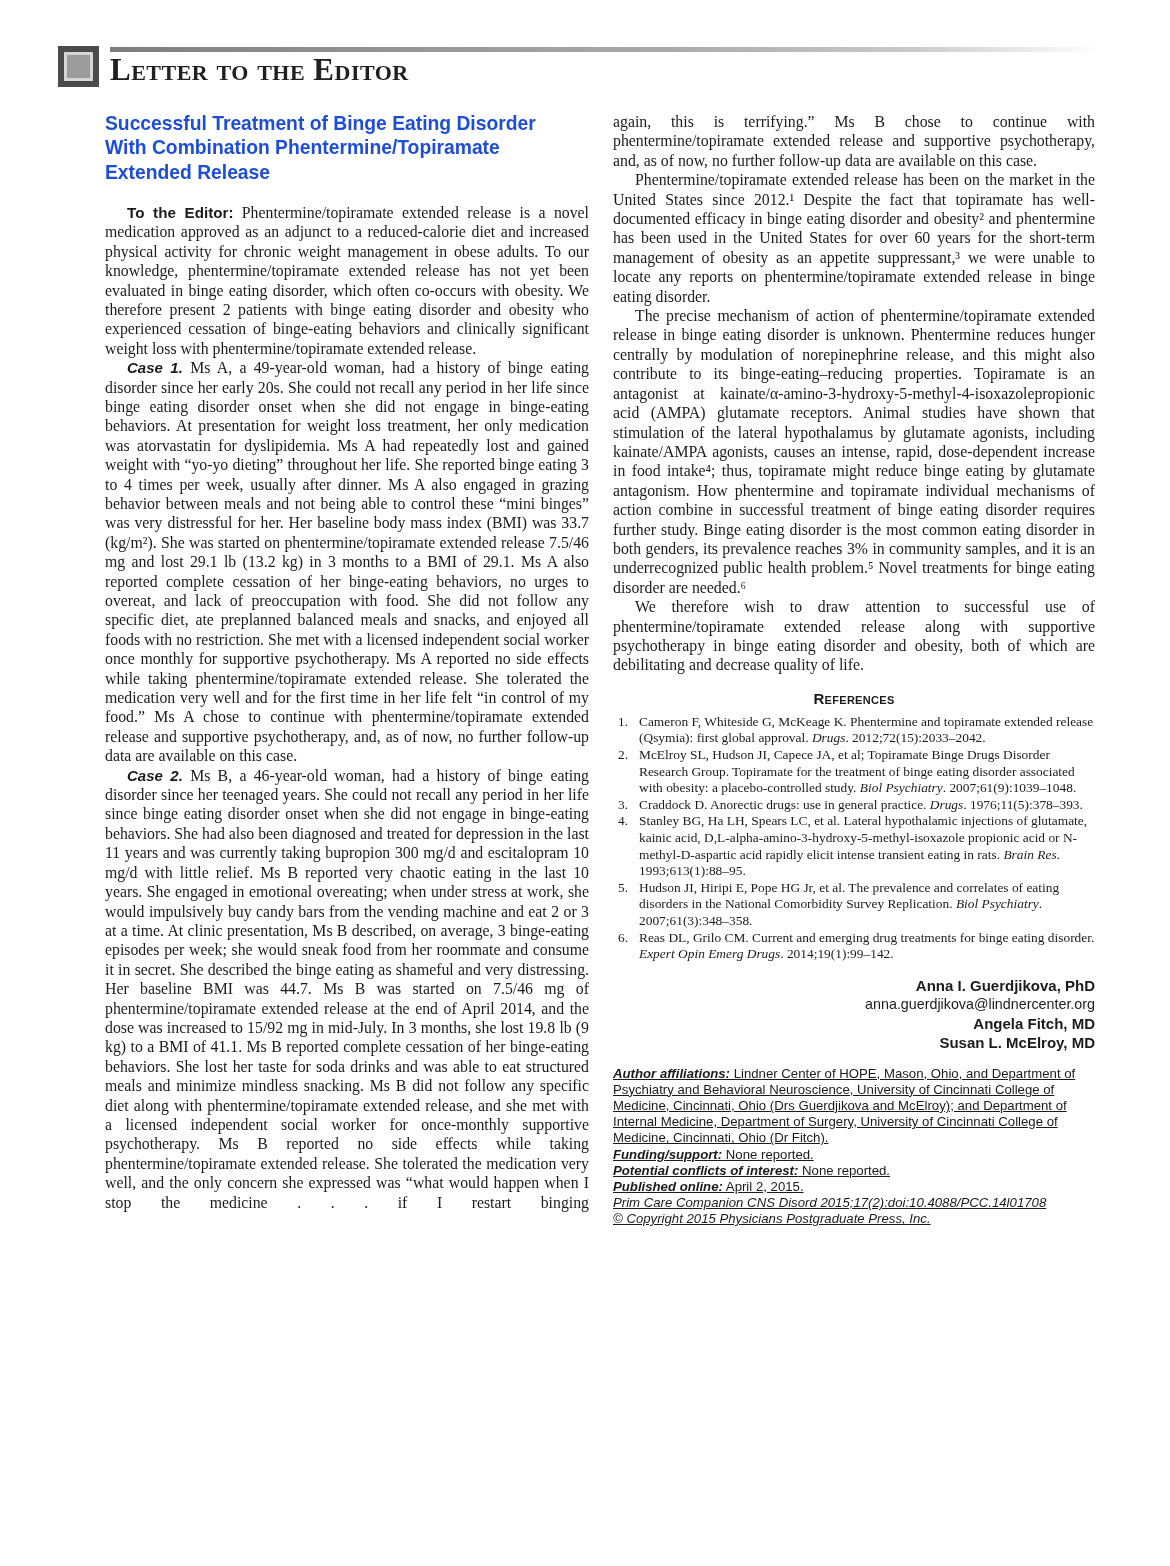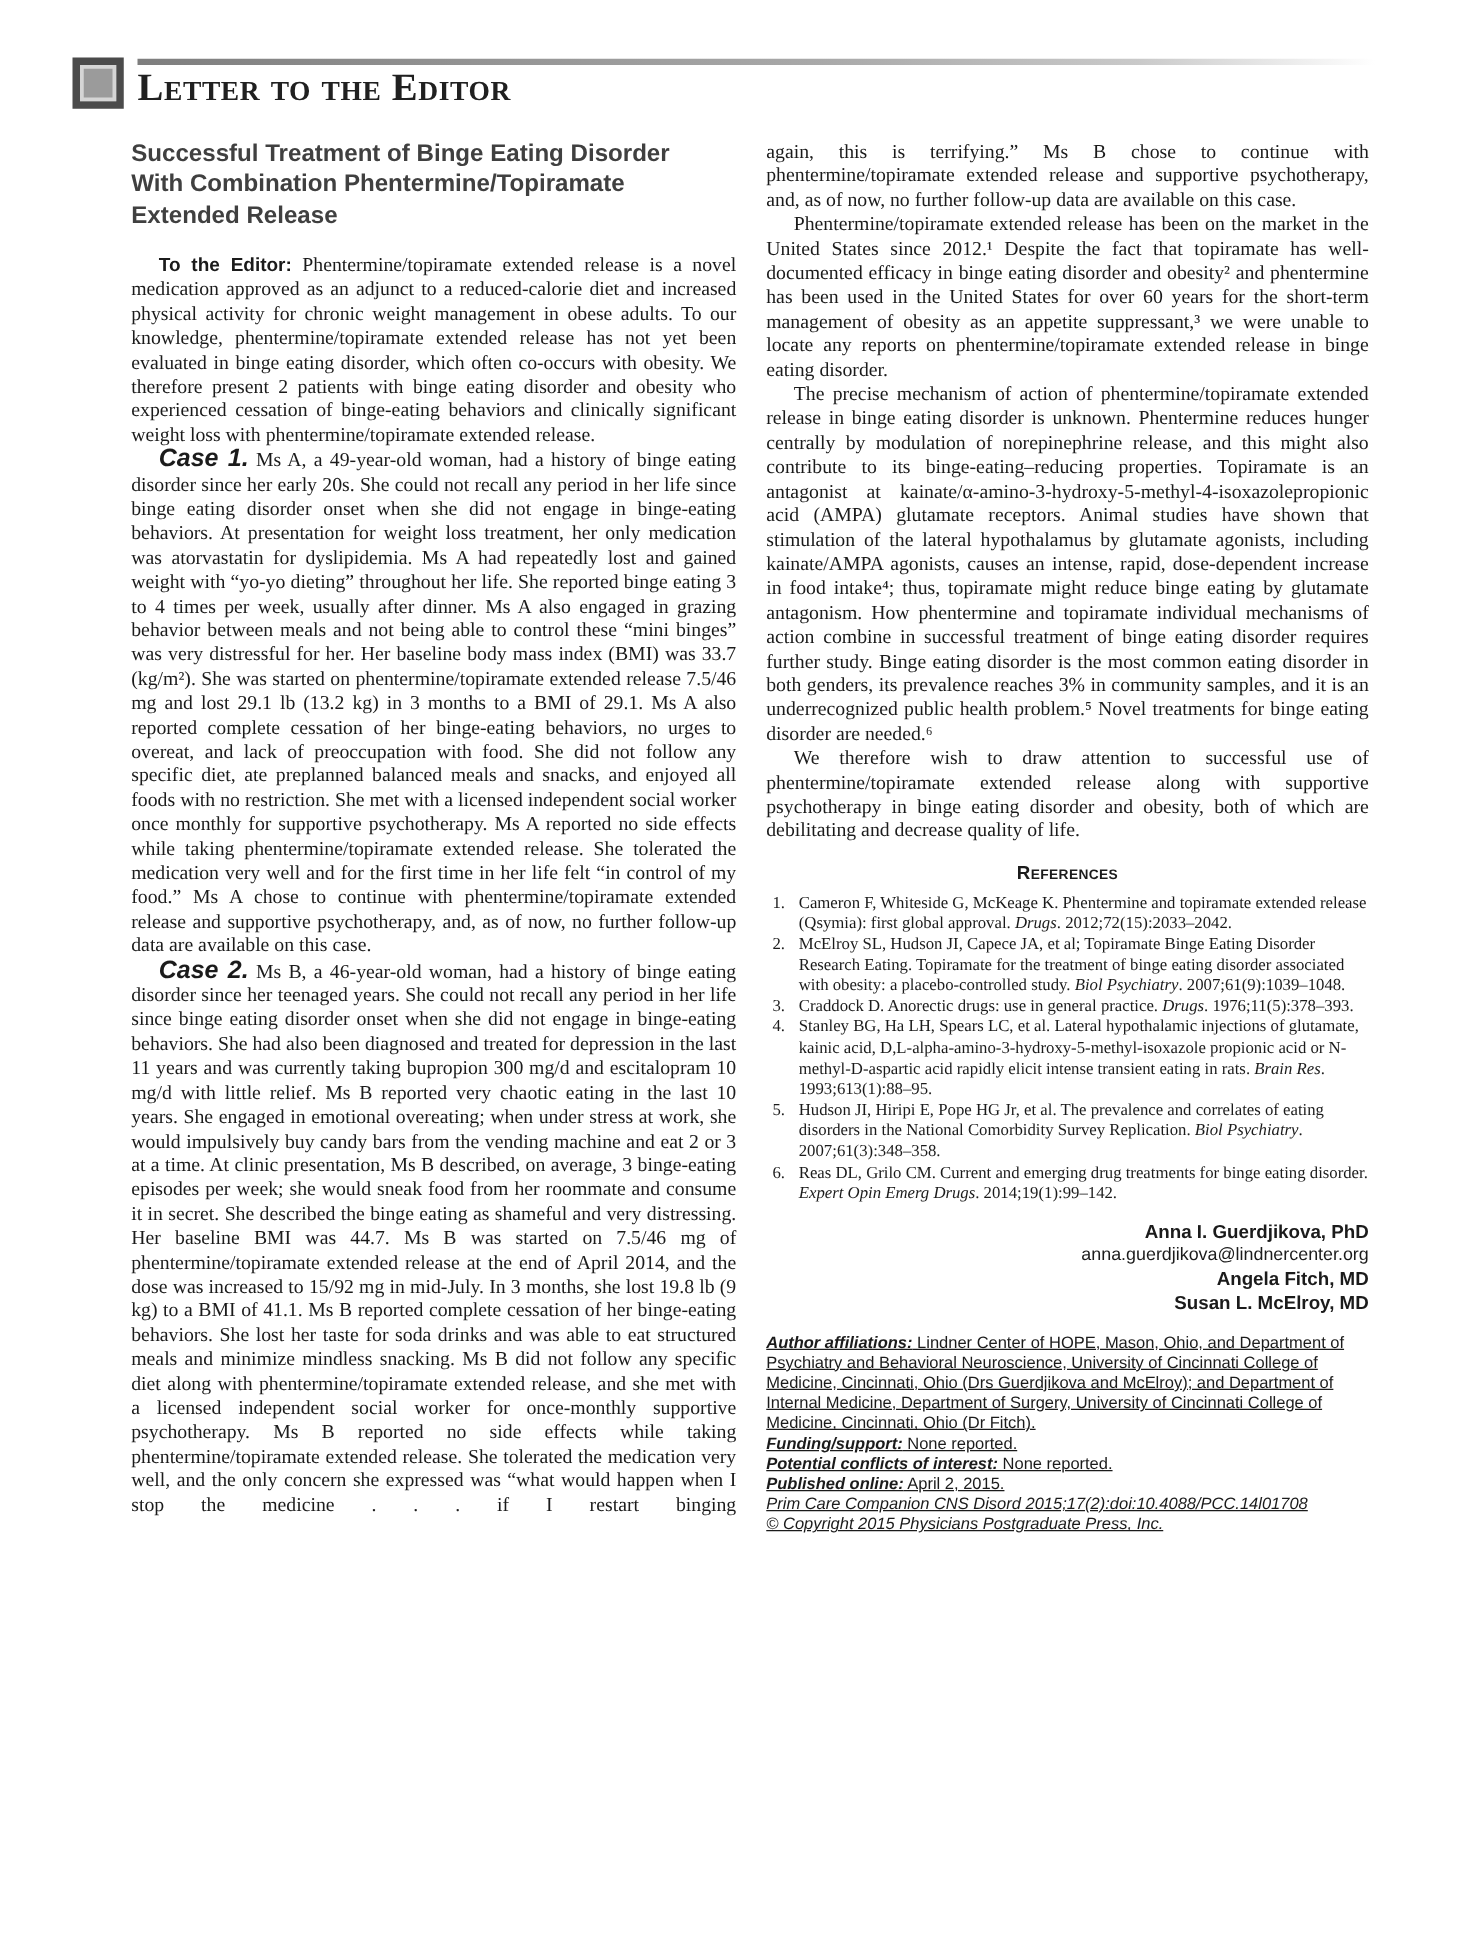--- a/index.html
+++ b/index.html
@@ -15,29 +15,29 @@
   .hdr-title{position:absolute;left:110px;top:52px;margin:0;font-family:"Liberation Serif",serif;
              font-variant:small-caps;font-weight:700;font-size:31px;letter-spacing:0.5px;color:#202020;}
 
   
   .main{position:absolute;left:105px;top:112px;width:990px;}
   .col{position:absolute;top:0;}
   .col-left{left:0;width:484px;}
   .col-right{left:508px;width:482px;}
 
   .article-title{margin:0 0 18px 0;font-family:"Liberation Sans",sans-serif;font-weight:700;
-                 font-size:19.3px;line-height:24.3px;color:#404040;}
+                 font-size:19.3px;line-height:24.3px;color:#1d4ed8;}
 
   p.body{margin:0;font-size:15.8px;line-height:19.4px;text-align:justify;}
   p.indent{text-indent:22px;}
   .gap-before{margin-top:11px;}
   .justify-last{text-align-last:justify;}
 
   .lead-b{font-family:"Liberation Sans",sans-serif;font-weight:700;font-size:15.2px;}
-  .lead-bi{font-family:"Liberation Sans",sans-serif;font-weight:700;font-style:italic;font-size:20px;}
+  .lead-bi{font-family:"Liberation Sans",sans-serif;font-weight:700;font-style:italic;font-size:15px;}
 
   
   .refs-heading{margin:15px 0 7px 0;font-family:"Liberation Sans",sans-serif;font-weight:700;
                 font-variant:small-caps;font-size:15px;text-align:center;letter-spacing:0.3px;}
   .refs{margin:0;padding:0;list-style:none;font-size:13.4px;line-height:16.6px;}
   .refs li{position:relative;padding-left:26px;text-align:left;}
   .ref-num{position:absolute;left:5px;}
 
   
   .authors{margin-top:13px;text-align:right;font-family:"Liberation Sans",sans-serif;
@@ -92,21 +92,21 @@
       <p class="body indent gap-before">Phentermine/topiramate extended release has been on the market in the United States since 2012.¹ Despite the fact that topiramate has well-documented efficacy in binge eating disorder and obesity² and phentermine has been used in the United States for over 60 years for the short-term management of obesity as an appetite suppressant,³ we were unable to locate any reports on phentermine/topiramate extended release in binge eating disorder.</p>
 
       <p class="body indent">The precise mechanism of action of phentermine/topiramate extended release in binge eating disorder is unknown. Phentermine reduces hunger centrally by modulation of norepinephrine release, and this might also contribute to its binge-eating–reducing properties. Topiramate is an antagonist at kainate/α-amino-3-hydroxy-5-methyl-4-isoxazolepropionic acid (AMPA) glutamate receptors. Animal studies have shown that stimulation of the lateral hypothalamus by glutamate agonists, including kainate/AMPA agonists, causes an intense, rapid, dose-dependent increase in food intake⁴; thus, topiramate might reduce binge eating by glutamate antagonism. How phentermine and topiramate individual mechanisms of action combine in successful treatment of binge eating disorder requires further study. Binge eating disorder is the most common eating disorder in both genders, its prevalence reaches 3% in community samples, and it is an underrecognized public health problem.⁵ Novel treatments for binge eating disorder are needed.⁶</p>
 
       <p class="body indent">We therefore wish to draw attention to successful use of phentermine/topiramate extended release along with supportive psychotherapy in binge eating disorder and obesity, both of which are debilitating and decrease quality of life.</p>
 
       <h3 class="refs-heading">References</h3>
 
       <ol class="refs">
         <li><span class="ref-num">1.</span><span><span>Cameron F, Whiteside G, McKeage K. Phentermine and topiramate extended release (Qsymia): first global approval. </span><i>Drugs</i><span>. 2012;72(15):2033–2042.</span></span></li>
-        <li><span class="ref-num">2.</span><span><span>McElroy SL, Hudson JI, Capece JA, et al; Topiramate Binge Eating Disorder Research Eating. Topiramate for the treatment of binge eating disorder associated with obesity: a placebo-controlled study. </span><i>Biol Psychiatry</i><span>. 2007;61(9):1039–1048.</span></span></li>
+        <li><span class="ref-num">2.</span><span><span>McElroy SL, Hudson JI, Capece JA, et al; Topiramate Binge Drugs Disorder Research Group. Topiramate for the treatment of binge eating disorder associated with obesity: a placebo-controlled study. </span><i>Biol Psychiatry</i><span>. 2007;61(9):1039–1048.</span></span></li>
         <li><span class="ref-num">3.</span><span><span>Craddock D. Anorectic drugs: use in general practice. </span><i>Drugs</i><span>. 1976;11(5):378–393.</span></span></li>
         <li><span class="ref-num">4.</span><span><span>Stanley BG, Ha LH, Spears LC, et al. Lateral hypothalamic injections of glutamate, kainic acid, D,L-alpha-amino-3-hydroxy-5-methyl-isoxazole propionic acid or N-methyl-D-aspartic acid rapidly elicit intense transient eating in rats. </span><i>Brain Res</i><span>. 1993;613(1):88–95.</span></span></li>
         <li><span class="ref-num">5.</span><span><span>Hudson JI, Hiripi E, Pope HG Jr, et al. The prevalence and correlates of eating disorders in the National Comorbidity Survey Replication. </span><i>Biol Psychiatry</i><span>. 2007;61(3):348–358.</span></span></li>
         <li><span class="ref-num">6.</span><span><span>Reas DL, Grilo CM. Current and emerging drug treatments for binge eating disorder. </span><i>Expert Opin Emerg Drugs</i><span>. 2014;19(1):99–142.</span></span></li>
       </ol>
 
       <div class="authors">
         <div class="author-name">Anna I. Guerdjikova, PhD</div>
         <div class="author-email">anna.guerdjikova@lindnercenter.org</div>
         <div class="author-name">Angela Fitch, MD</div>

